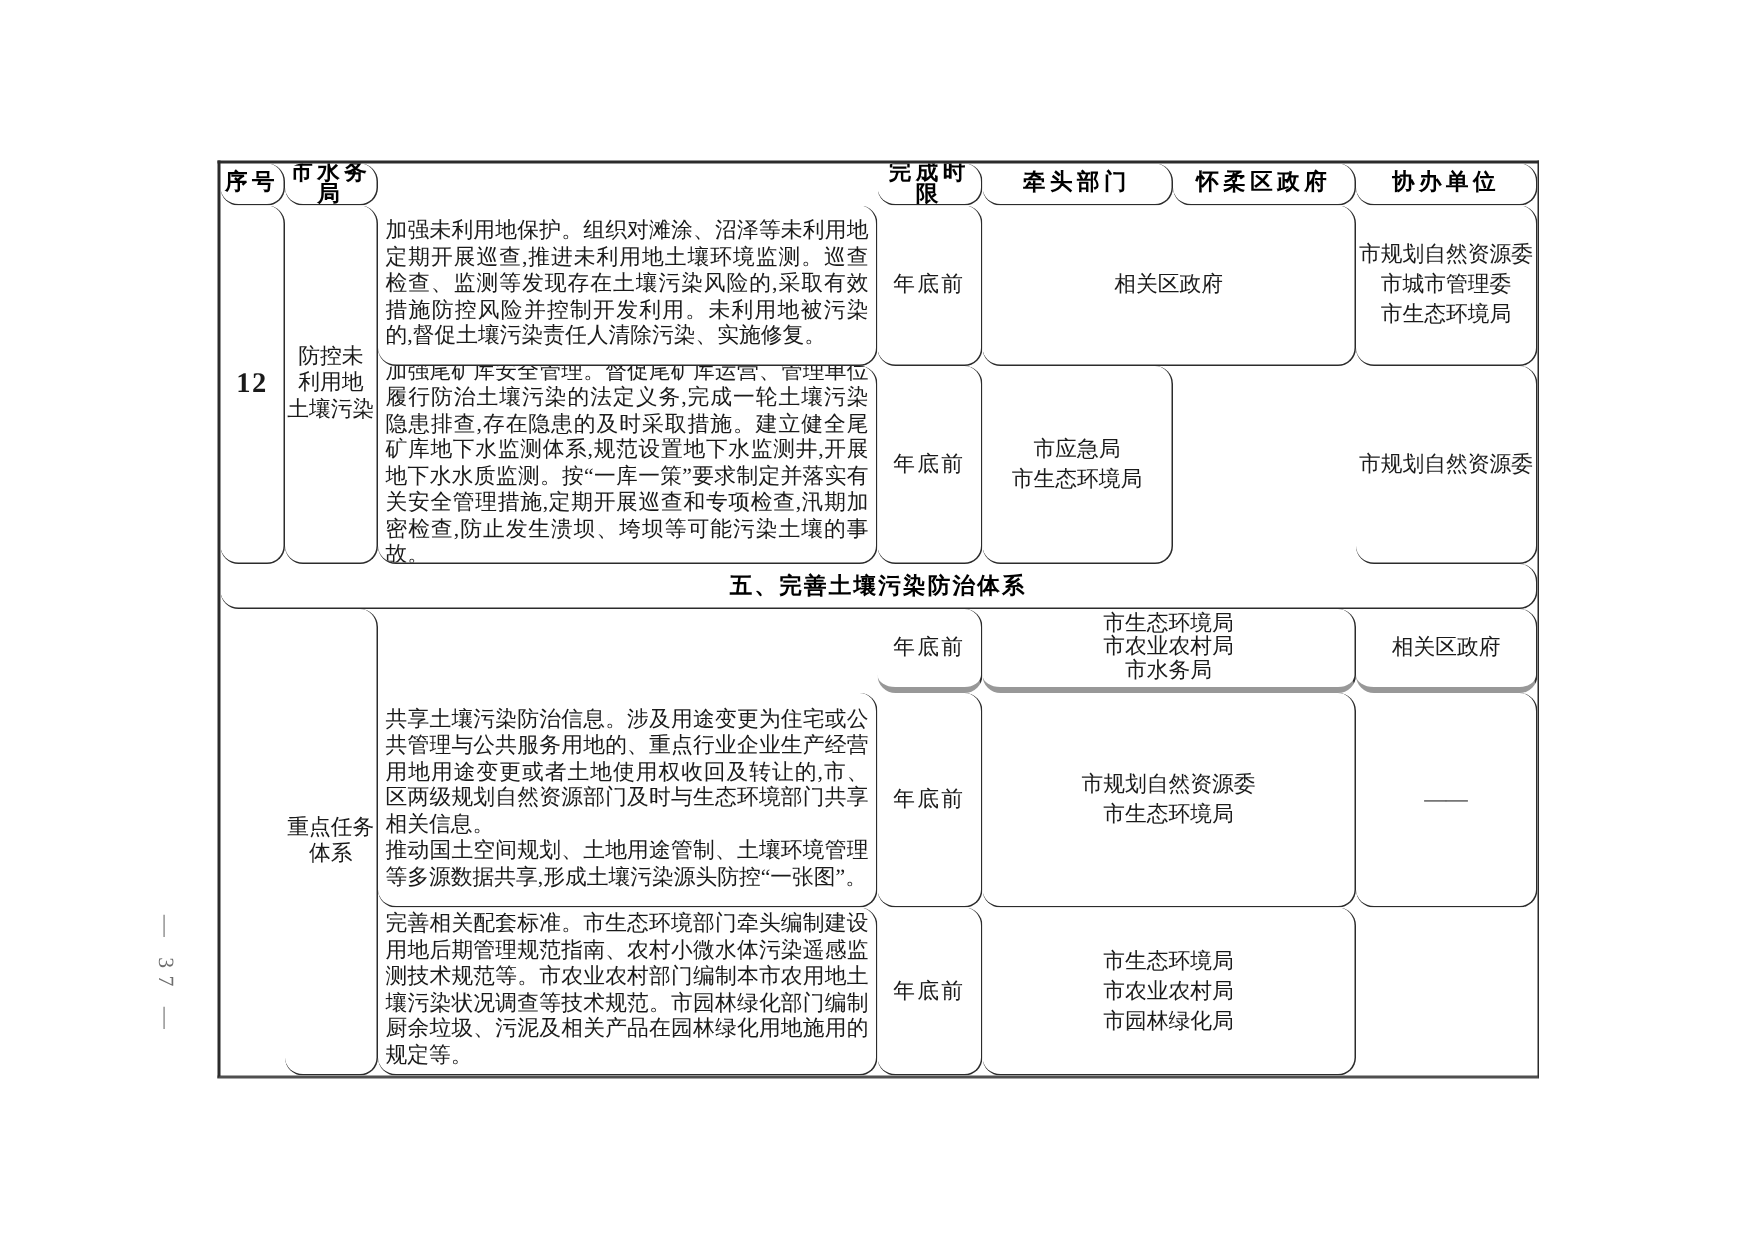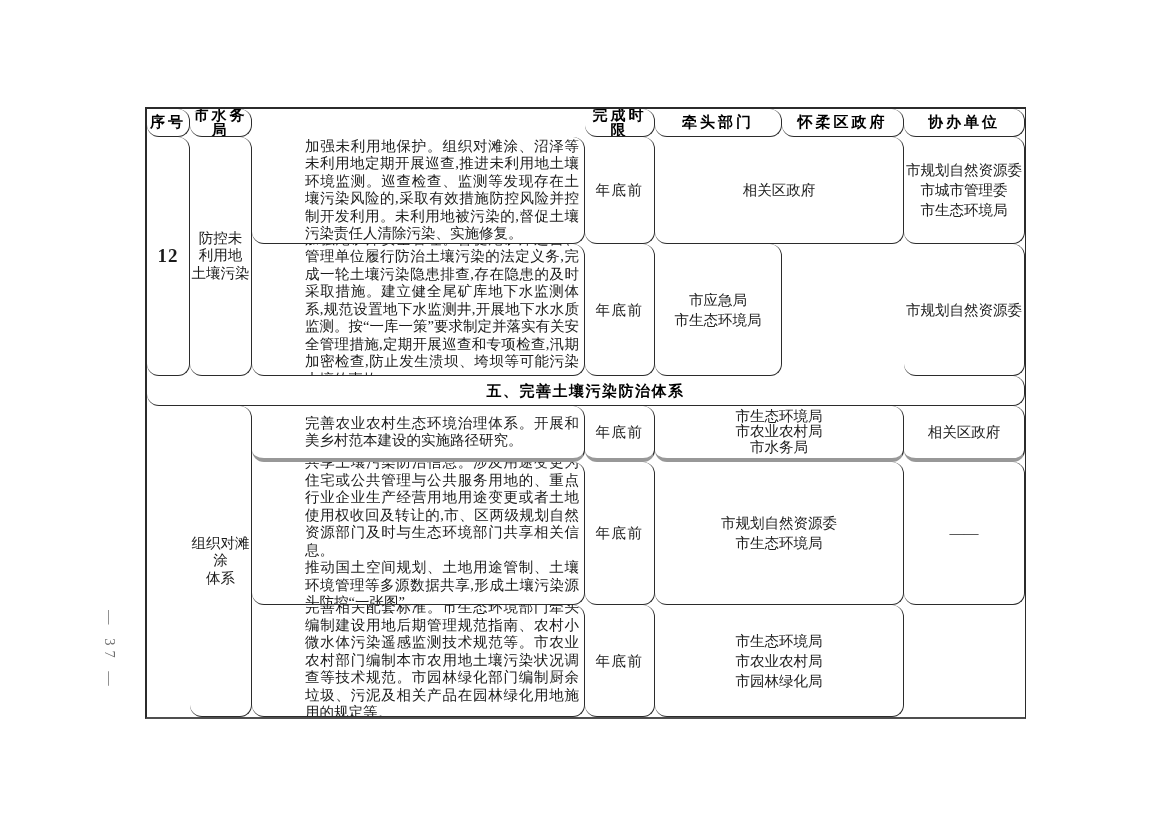--- a/index.html
+++ b/index.html
@@ -61,21 +61,20 @@
   .m { align-items: center; }
   .mt {
     width: 100%;
     padding: 2px 5px;
     box-sizing: border-box;
     text-align: justify;
     text-justify: inter-ideograph;
     font-size: 14.5px;
     line-height: 17.5px;
     white-space: pre-line;
-    margin-left: 48px;
   }
   .tight { line-height: 15.5px; }
   .thick { border-bottom: 4px solid #989898; }
   .dash { letter-spacing: 0; }
 </style>
 </head>
 <body>
 
 <div class="page">
 
@@ -103,24 +102,23 @@
 市生态环境局</div>
 
     <div class="c m" style="grid-area:3/3"><div class="mt">加强尾矿库安全管理。督促尾矿库运营、管理单位履行防治土壤污染的法定义务,完成一轮土壤污染隐患排查,存在隐患的及时采取措施。建立健全尾矿库地下水监测体系,规范设置地下水监测井,开展地下水水质监测。按“一库一策”要求制定并落实有关安全管理措施,定期开展巡查和专项检查,汛期加密检查,防止发生溃坝、垮坝等可能污染土壤的事故。</div></div>
     <div class="c dl" style="grid-area:3/4">年底前</div>
     <div class="c" style="grid-area:3/5">市应急局
 市生态环境局</div>
     <div class="c" style="grid-area:3/7">市规划自然资源委</div>
 
     <div class="c sect" style="grid-row:4">五、完善土壤污染防治体系</div>
 
-    <div class="c task" style="grid-area:5/2/8/3">组织对滩涂
+    <div class="c task" style="grid-area:5/2/8/3">重点任务
 体系</div>
 
-    <div class="c m thick" style="grid-area:5/3"><div class="mt">完善农业农村生态环境治理体系。开展和美乡村范本建设的实施路径研究。</div></div>
     <div class="c dl thick" style="grid-area:5/4">年底前</div>
     <div class="c tight thick" style="grid-area:5/5/6/7">市生态环境局
 市农业农村局
 市水务局</div>
     <div class="c thick" style="grid-area:5/7">相关区政府</div>
 
     <div class="c m" style="grid-area:6/3"><div class="mt">共享土壤污染防治信息。涉及用途变更为住宅或公共管理与公共服务用地的、重点行业企业生产经营用地用途变更或者土地使用权收回及转让的,市、区两级规划自然资源部门及时与生态环境部门共享相关信息。
 推动国土空间规划、土地用途管制、土壤环境管理等多源数据共享,形成土壤污染源头防控“一张图”。</div></div>
     <div class="c dl" style="grid-area:6/4">年底前</div>
     <div class="c" style="grid-area:6/5/7/7">市规划自然资源委

